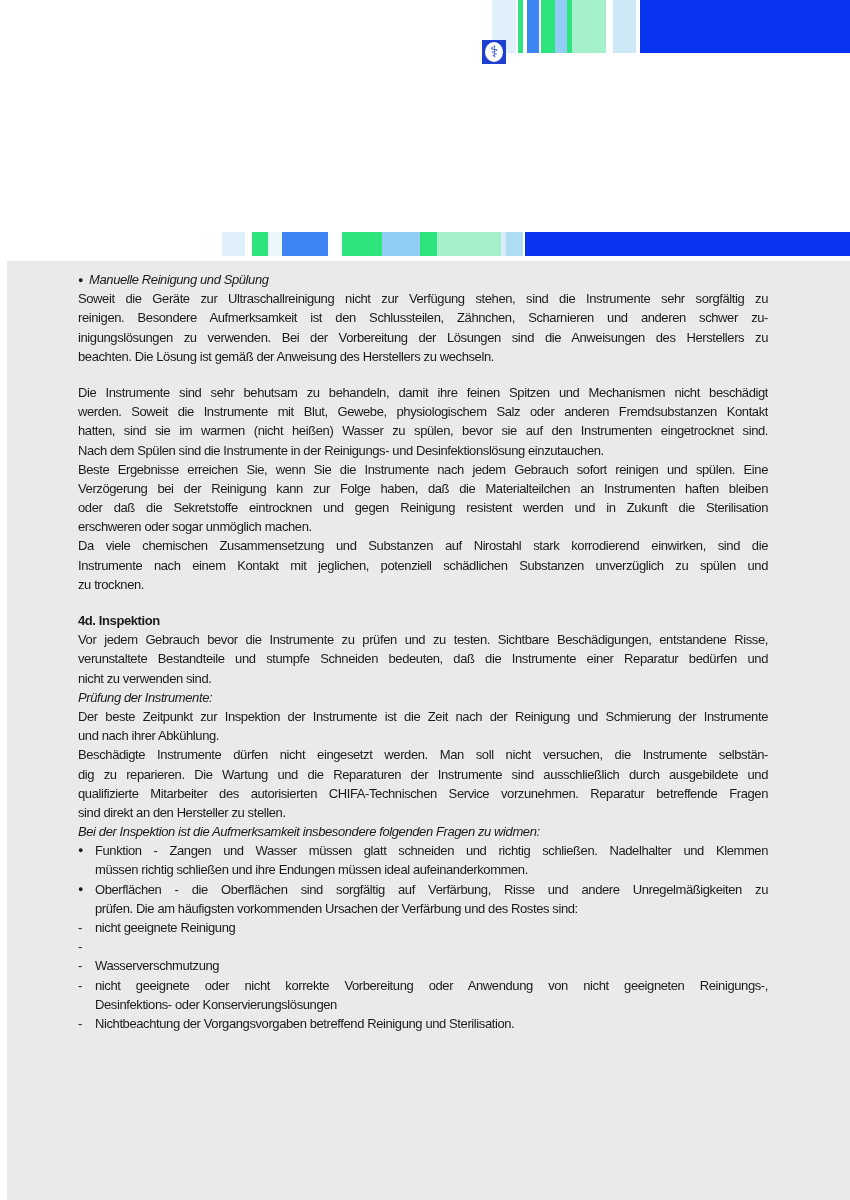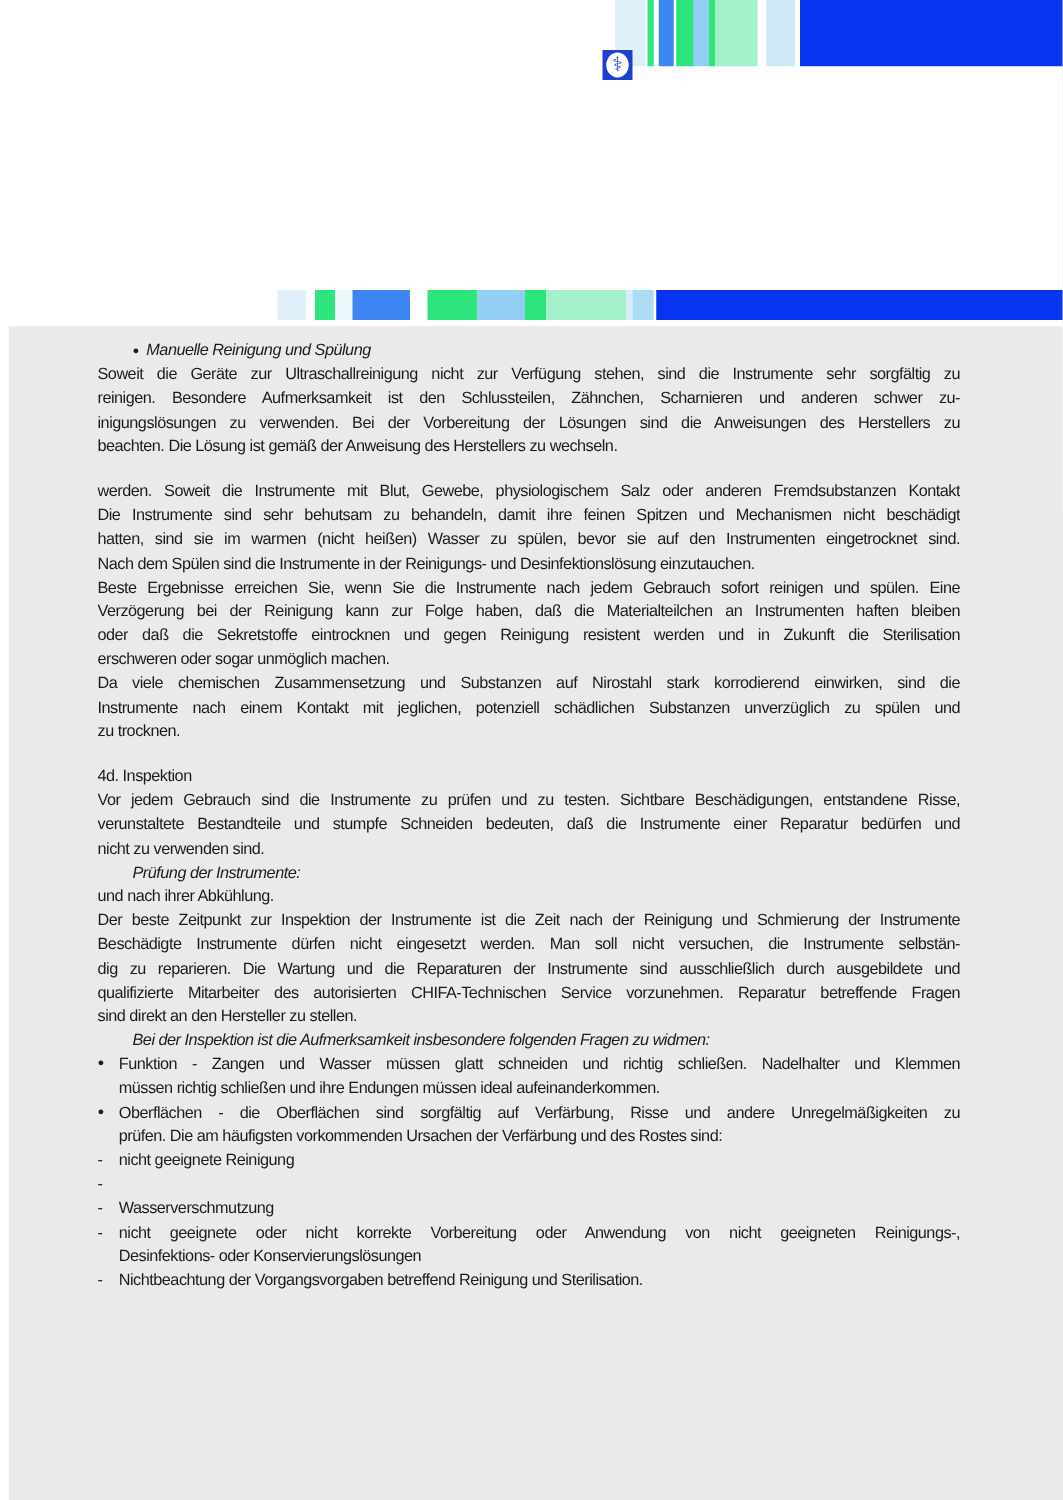--- a/index.html
+++ b/index.html
@@ -23,22 +23,22 @@
   }
   .panel{position:absolute;}
   .col{position:absolute;}
   .line{
     position:relative;
     height:19.2px;line-height:19.2px;
     font-size:13px;letter-spacing:-0.4px;
     overflow:hidden;white-space:normal;
   }
   .line.j{text-align:justify;text-align-last:justify;}
-  .line.it{font-style:italic;margin-left:28px;}
-  .line.b{font-weight:normal;}
+  .line.it{font-style:italic;}
+  .line.b{font-weight:bold;}
   .line.indent{padding-left:17px;}
   .marker{
     position:absolute;left:0;top:0;height:19.2px;line-height:19.2px;
     font-style:normal;
   }
   .marker.dot{font-size:9px;}
   .titlemarker{font-size:9px;font-style:normal;margin-right:6px;vertical-align:1px;}
   .gapblock{width:100%;}
 </style>
 </head>
@@ -81,43 +81,43 @@
 <div class="col" style="left: 78px; top: 270px; width: 690px; color: rgb(27, 27, 27);">
     <div class="line it"><span class="titlemarker">●</span><span>Manuelle Reinigung und Spülung</span></div>
     <div>
       <div class="line j">Soweit die Geräte zur Ultraschallreinigung nicht zur Verfügung stehen, sind die Instrumente sehr sorgfältig zu</div>
       <div class="line j">reinigen. Besondere Aufmerksamkeit ist den Schlussteilen, Zähnchen, Scharnieren und anderen schwer zu-</div>
       <div class="line j">inigungslösungen zu verwenden. Bei der Vorbereitung der Lösungen sind die Anweisungen des Herstellers zu</div>
       <div class="line">beachten. Die Lösung ist gemäß der Anweisung des Herstellers zu wechseln.</div>
     </div>
     <div class="gapblock" style="height: 17px;"></div>
     <div>
+      <div class="line j">Die Instrumente sind sehr behutsam zu behandeln, damit ihre feinen Spitzen und Mechanismen nicht beschädigt</div>
       <div class="line j">werden. Soweit die Instrumente mit Blut, Gewebe, physiologischem Salz oder anderen Fremdsubstanzen Kontakt</div>
-      <div class="line j">Die Instrumente sind sehr behutsam zu behandeln, damit ihre feinen Spitzen und Mechanismen nicht beschädigt</div>
       <div class="line j">hatten, sind sie im warmen (nicht heißen) Wasser zu spülen, bevor sie auf den Instrumenten eingetrocknet sind.</div>
       <div class="line">Nach dem Spülen sind die Instrumente in der Reinigungs- und Desinfektionslösung einzutauchen.</div>
       <div class="line j">Beste Ergebnisse erreichen Sie, wenn Sie die Instrumente nach jedem Gebrauch sofort reinigen und spülen. Eine</div>
       <div class="line j">Verzögerung bei der Reinigung kann zur Folge haben, daß die Materialteilchen an Instrumenten haften bleiben</div>
       <div class="line j">oder daß die Sekretstoffe eintrocknen und gegen Reinigung resistent werden und in Zukunft die Sterilisation</div>
       <div class="line">erschweren oder sogar unmöglich machen.</div>
       <div class="line j">Da viele chemischen Zusammensetzung und Substanzen auf Nirostahl stark korrodierend einwirken, sind die</div>
       <div class="line j">Instrumente nach einem Kontakt mit jeglichen, potenziell schädlichen Substanzen unverzüglich zu spülen und</div>
       <div class="line">zu trocknen.</div>
     </div>
     <div class="gapblock" style="height: 17px;"></div>
     <div class="line b">4d. Inspektion</div>
     <div>
-      <div class="line j">Vor jedem Gebrauch sind die Instrumente zu prüfen und zu testen. Sichtbare Beschädigungen, entstandene Risse,</div>
+      <div class="line j">Vor jedem Gebrauch bevor die Instrumente zu prüfen und zu testen. Sichtbare Beschädigungen, entstandene Risse,</div>
       <div class="line j">verunstaltete Bestandteile und stumpfe Schneiden bedeuten, daß die Instrumente einer Reparatur bedürfen und</div>
       <div class="line">nicht zu verwenden sind.</div>
     </div>
     <div class="line it">Prüfung der Instrumente:</div>
     <div>
+      <div class="line j">Der beste Zeitpunkt zur Inspektion der Instrumente ist die Zeit nach der Reinigung und Schmierung der Instrumente</div>
       <div class="line">und nach ihrer Abkühlung.</div>
-      <div class="line j">Der beste Zeitpunkt zur Inspektion der Instrumente ist die Zeit nach der Reinigung und Schmierung der Instrumente</div>
       <div class="line j">Beschädigte Instrumente dürfen nicht eingesetzt werden. Man soll nicht versuchen, die Instrumente selbstän-</div>
       <div class="line j">dig zu reparieren. Die Wartung und die Reparaturen der Instrumente sind ausschließlich durch ausgebildete und</div>
       <div class="line j">qualifizierte Mitarbeiter des autorisierten CHIFA-Technischen Service vorzunehmen. Reparatur betreffende Fragen</div>
       <div class="line">sind direkt an den Hersteller zu stellen.</div>
     </div>
     <div class="line it">Bei der Inspektion ist die Aufmerksamkeit insbesondere folgenden Fragen zu widmen:</div>
     <div>
       <div class="line j indent"><span class="marker dot">●</span><span>Funktion - Zangen und Wasser müssen glatt schneiden und richtig schließen. Nadelhalter und Klemmen</span></div>
       <div class="line indent"><span>müssen richtig schließen und ihre Endungen müssen ideal aufeinanderkommen.</span></div>
     </div>

